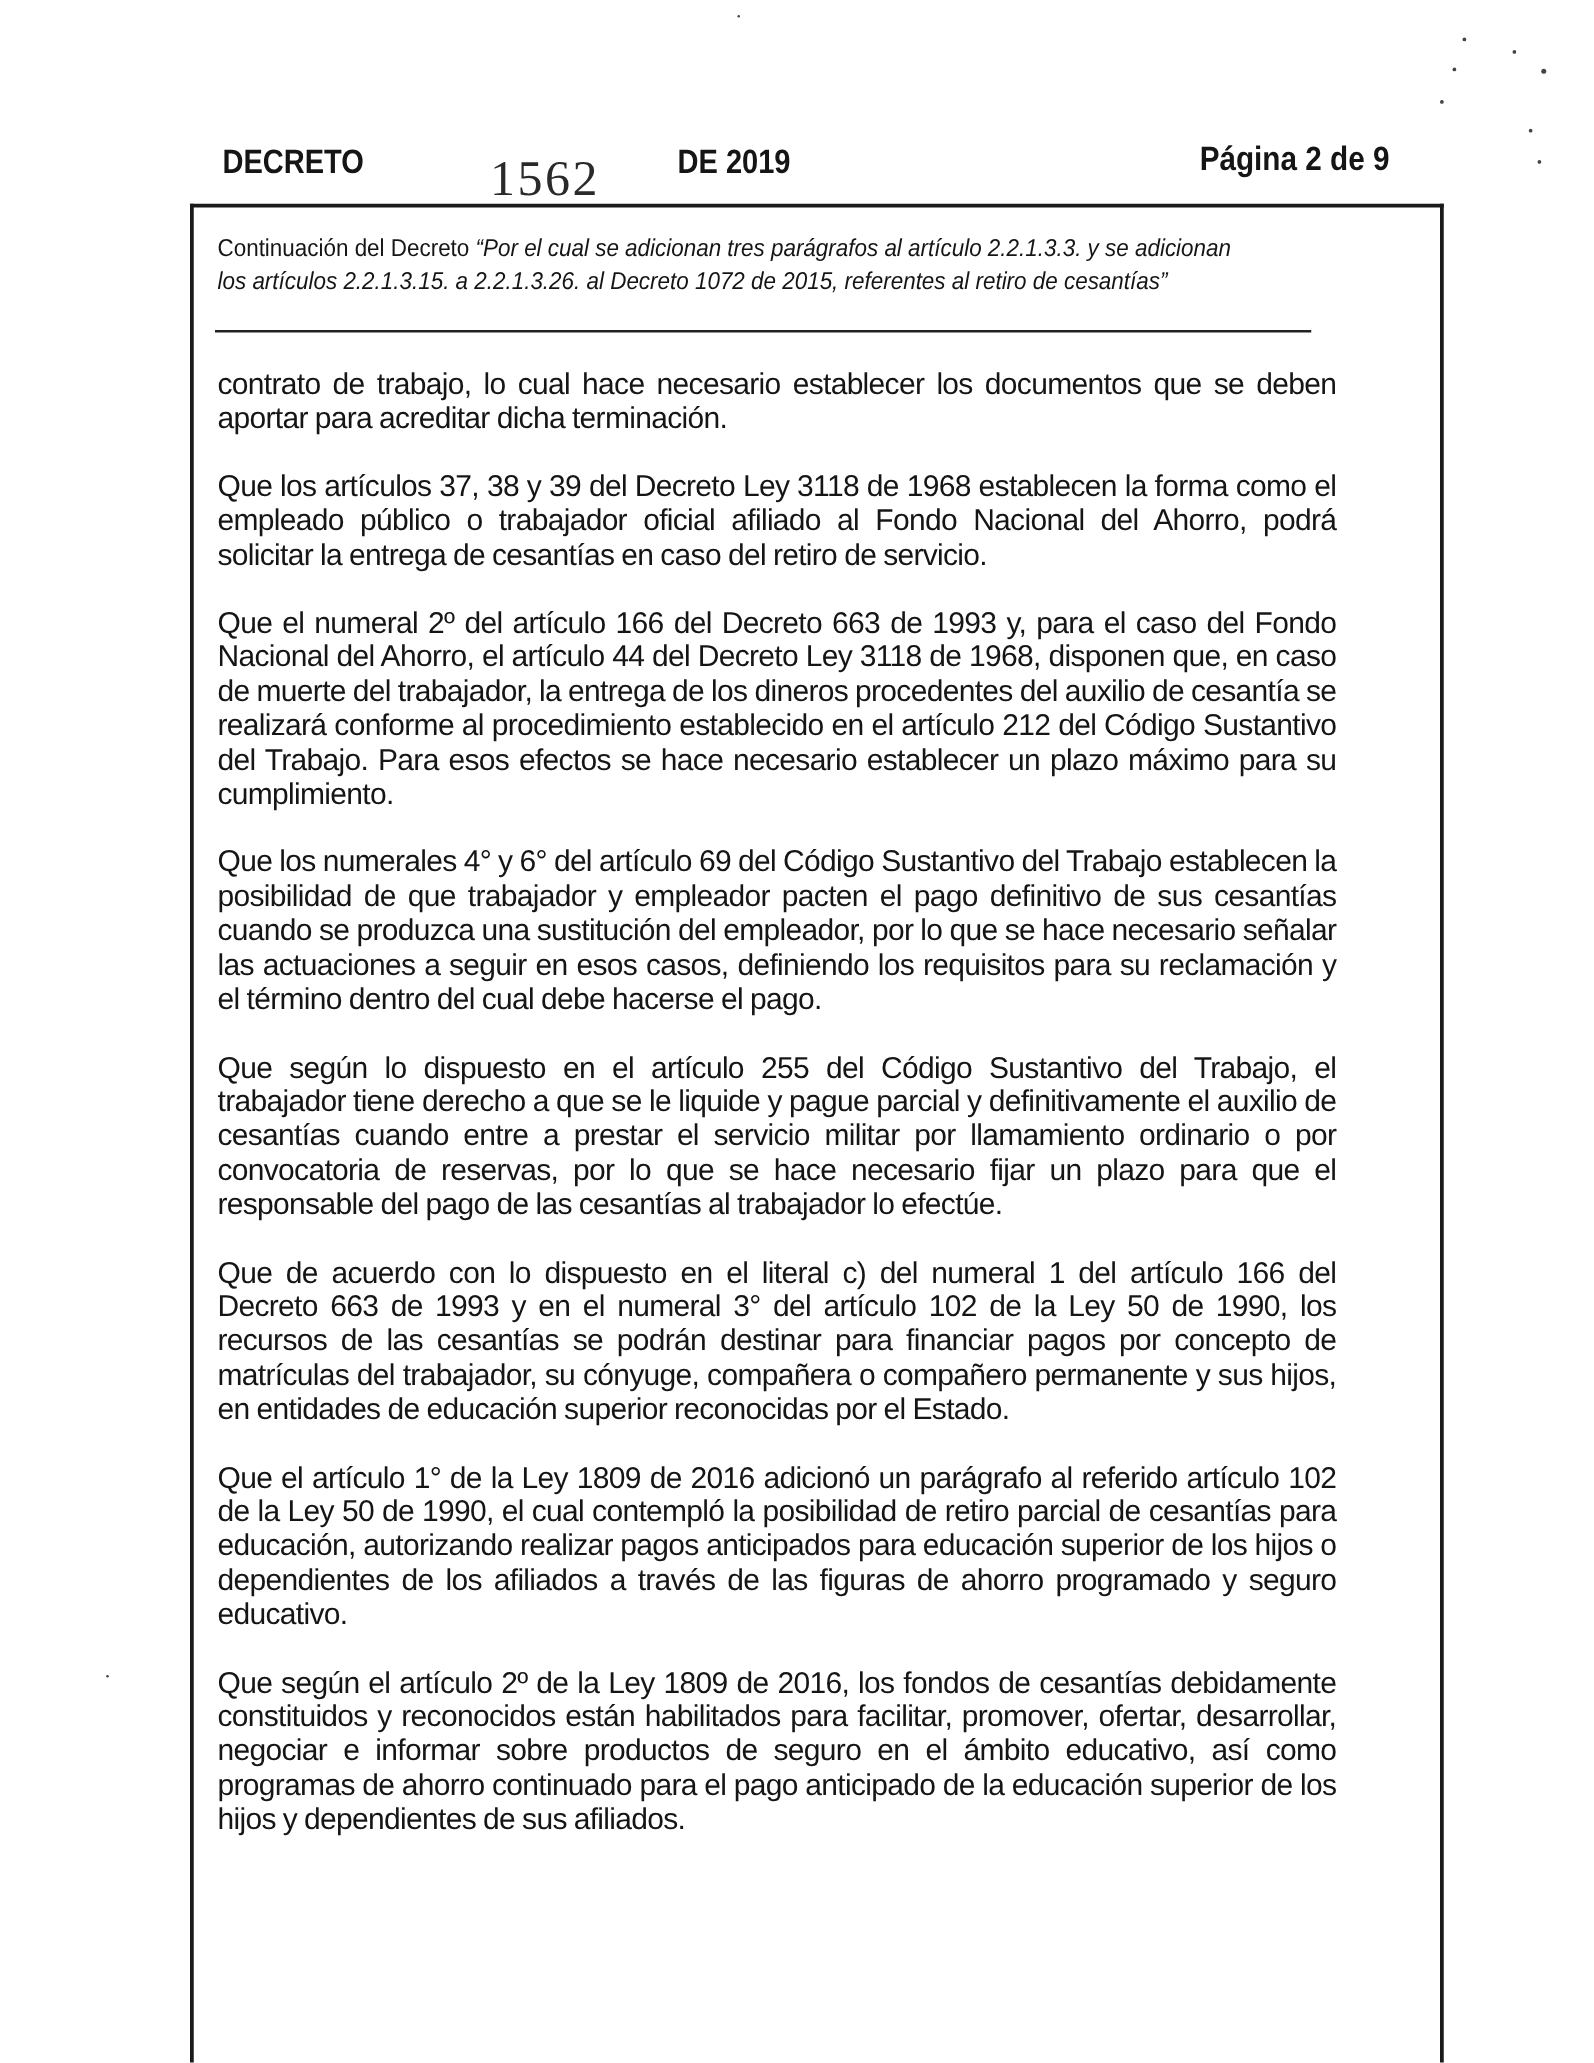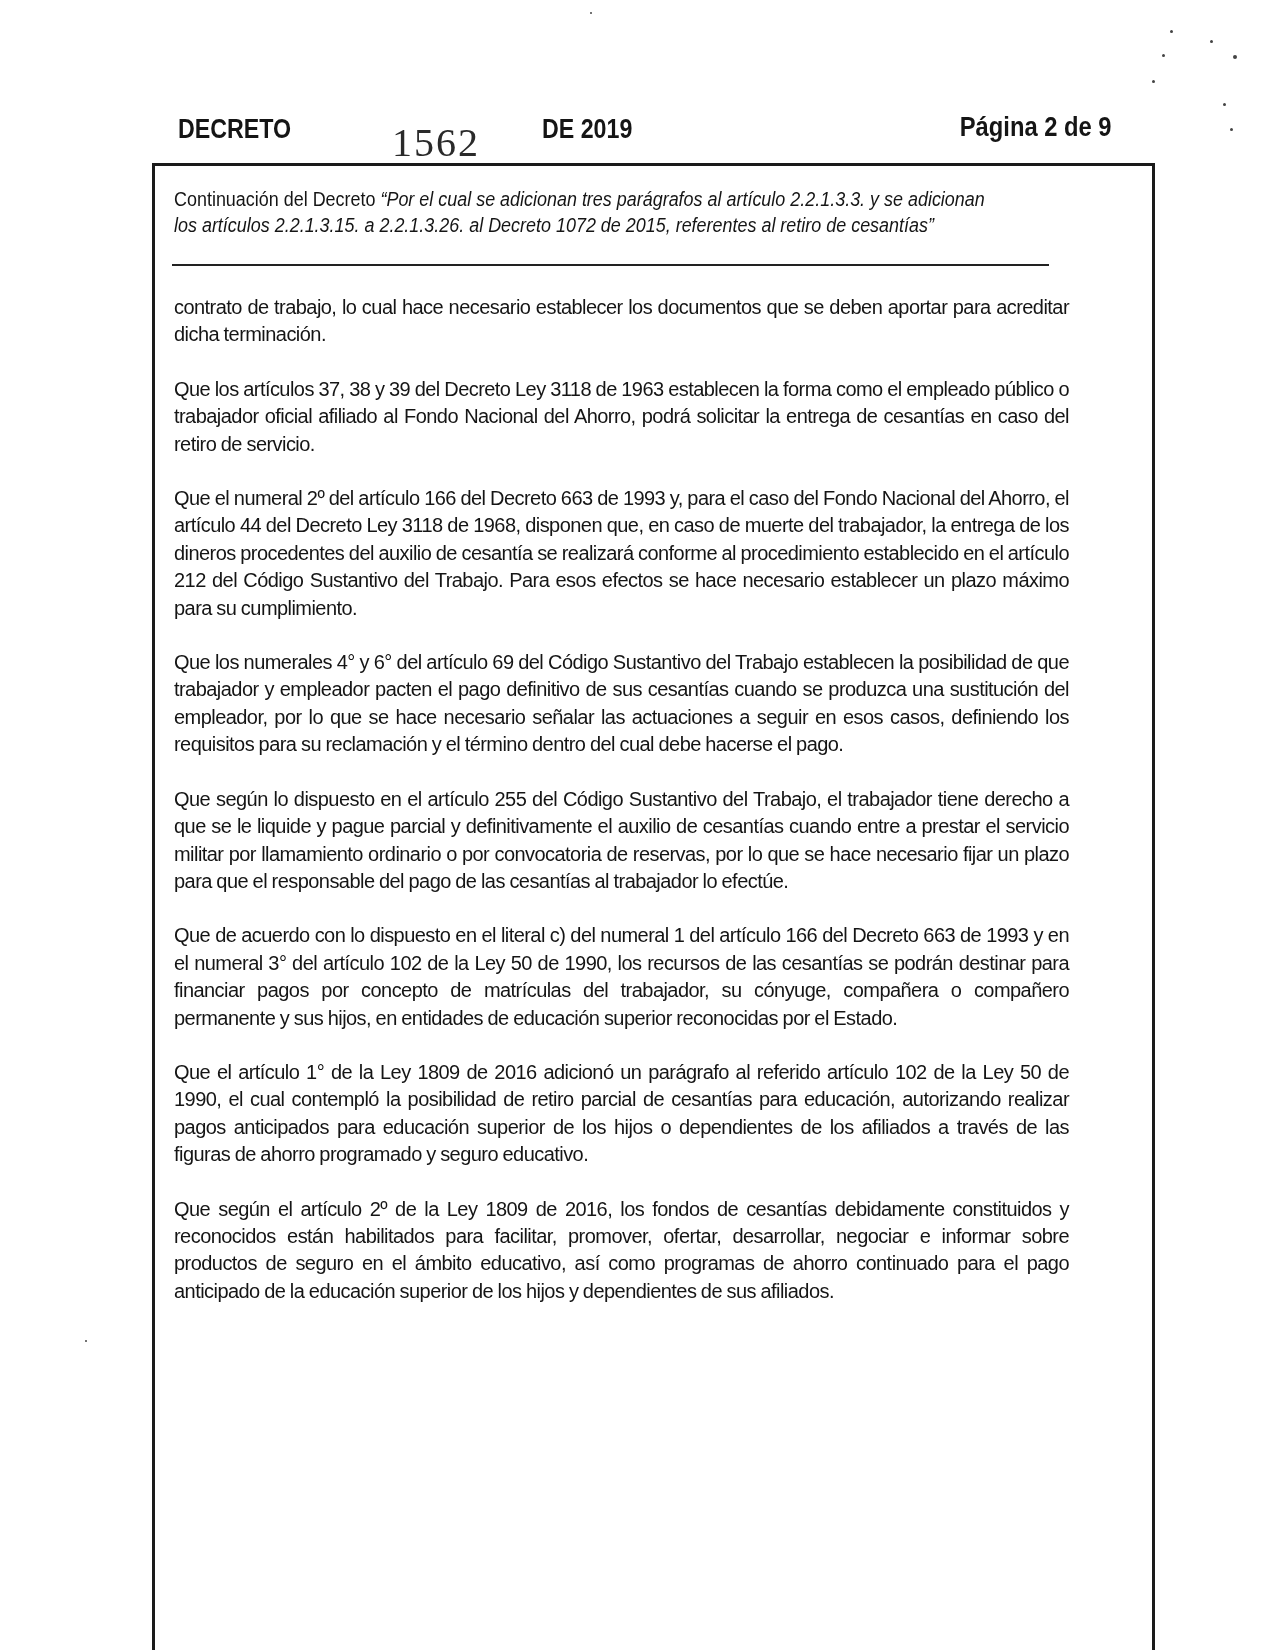--- a/index.html
+++ b/index.html
@@ -93,21 +93,21 @@
       height: 0;
       border-top: 2px solid #222;
     }
     .body-text {
       position: absolute;
       left: 174px;
       top: 294px;
       width: 895px;
     }
     .para {
-      font-size: 20px;
+      font-size: 24px;
       line-height: 27.4px;
       text-align: justify;
       margin: 0 0 27px 0;
       letter-spacing: -0.55px;
       word-spacing: -0.5px;
     }
     .speck {
       position: absolute;
       width: 3px;
       height: 3px;
@@ -129,21 +129,21 @@
 
 <div class="continuation">
   <div><span>Continuación del Decreto </span><span class="title-italic">“Por el cual se adicionan tres parágrafos al artículo 2.2.1.3.3. y se adicionan</span></div>
   <div class="title-italic">los artículos 2.2.1.3.15. a 2.2.1.3.26. al Decreto 1072 de 2015, referentes al retiro de cesantías”</div>
 </div>
 
 <div class="sep-rule"></div>
 
 <div class="body-text">
   <p class="para">contrato de trabajo, lo cual hace necesario establecer los documentos que se deben aportar para acreditar dicha terminación.</p>
-  <p class="para">Que los artículos 37, 38 y 39 del Decreto Ley 3118 de 1963 establecen la forma como el empleado público o trabajador oficial afiliado al Fondo Nacional del Ahorro, podrá solicitar la entrega de cesantías en caso del retiro de servicio.</p>
+  <p class="para">Que los artículos 37, 38 y 39 del Decreto Ley 3118 de 1968 establecen la forma como el empleado público o trabajador oficial afiliado al Fondo Nacional del Ahorro, podrá solicitar la entrega de cesantías en caso del retiro de servicio.</p>
   <p class="para">Que el numeral 2º del artículo 166 del Decreto 663 de 1993 y, para el caso del Fondo Nacional del Ahorro, el artículo 44 del Decreto Ley 3118 de 1968, disponen que, en caso de muerte del trabajador, la entrega de los dineros procedentes del auxilio de cesantía se realizará conforme al procedimiento establecido en el artículo 212 del Código Sustantivo del Trabajo. Para esos efectos se hace necesario establecer un plazo máximo para su cumplimiento.</p>
   <p class="para">Que los numerales 4° y 6° del artículo 69 del Código Sustantivo del Trabajo establecen la posibilidad de que trabajador y empleador pacten el pago definitivo de sus cesantías cuando se produzca una sustitución del empleador, por lo que se hace necesario señalar las actuaciones a seguir en esos casos, definiendo los requisitos para su reclamación y el término dentro del cual debe hacerse el pago.</p>
   <p class="para">Que según lo dispuesto en el artículo 255 del Código Sustantivo del Trabajo, el trabajador tiene derecho a que se le liquide y pague parcial y definitivamente el auxilio de cesantías cuando entre a prestar el servicio militar por llamamiento ordinario o por convocatoria de reservas, por lo que se hace necesario fijar un plazo para que el responsable del pago de las cesantías al trabajador lo efectúe.</p>
   <p class="para">Que de acuerdo con lo dispuesto en el literal c) del numeral 1 del artículo 166 del Decreto 663 de 1993 y en el numeral 3° del artículo 102 de la Ley 50 de 1990, los recursos de las cesantías se podrán destinar para financiar pagos por concepto de matrículas del trabajador, su cónyuge, compañera o compañero permanente y sus hijos, en entidades de educación superior reconocidas por el Estado.</p>
   <p class="para">Que el artículo 1° de la Ley 1809 de 2016 adicionó un parágrafo al referido artículo 102 de la Ley 50 de 1990, el cual contempló la posibilidad de retiro parcial de cesantías para educación, autorizando realizar pagos anticipados para educación superior de los hijos o dependientes de los afiliados a través de las figuras de ahorro programado y seguro educativo.</p>
   <p class="para">Que según el artículo 2º de la Ley 1809 de 2016, los fondos de cesantías debidamente constituidos y reconocidos están habilitados para facilitar, promover, ofertar, desarrollar, negociar e informar sobre productos de seguro en el ámbito educativo, así como programas de ahorro continuado para el pago anticipado de la educación superior de los hijos y dependientes de sus afiliados.</p>
 </div>
 
 <div class="speck" style="left:1170px;top:30px;"></div>
 <div class="speck" style="left:1210px;top:40px;"></div>

